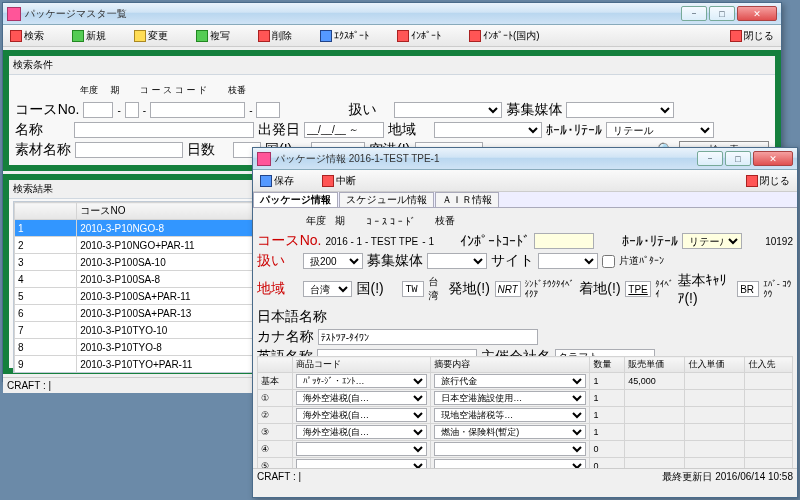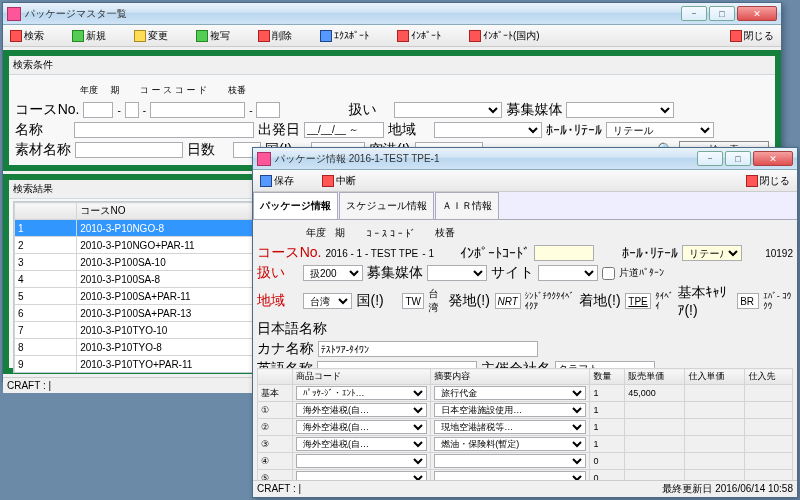--- a/index.html
+++ b/index.html
@@ -28,21 +28,21 @@
 .btn{height:18px;border:1px solid #888;background:linear-gradient(#f9f9f9,#e0e0e0);padding:0 10px;font-size:10px;cursor:pointer}
 
 .listwrap{margin:2px 4px;height:172px;overflow:auto;border:1px solid #c0cad5;background:#fff}
 table{border-collapse:collapse;width:100%}
 th,td{border:1px solid #d4d4d4;padding:1px 3px;font-size:10px;text-align:left;height:15px;white-space:nowrap}
 th{background:linear-gradient(#f7f7f7,#e6e6e6);font-weight:normal}
 tr.sel td{background:#3296ff;color:#fff}
 .status{height:16px;border-top:1px solid #ccc;background:#f0f0f0;display:flex;align-items:center;padding:0 4px;font-size:10px}
 
 .tabs{display:flex;border-bottom:1px solid #aab;background:#eef}
-.tab{padding:6px 6px;border:1px solid #aab;border-bottom:none;background:#f5f5f5;margin-right:1px;font-size:10px;cursor:pointer}
+.tab{padding:0 6px;border:1px solid #aab;border-bottom:none;background:#f5f5f5;margin-right:1px;font-size:10px;cursor:pointer}
 .tab.active{background:#fff;font-weight:bold}
 .redlbl{color:#c00}
 .small{font-size:9px}
 
 .comtable th,.comtable td{font-size:9px;height:15px}
 .comtable select{width:100%;height:14px;font-size:9px}
 </style>
 </head>
 <body>
 
@@ -282,21 +282,21 @@
       <select style="width:60px"></select>
       <span class="lbl">サイト</span>
       <select style="width:60px"></select>
       <input type="checkbox" style="">
         <span>片道ﾊﾟﾀｰﾝ</span>
     </div>
     <div class="row">
       <span class="lbl redlbl">地域</span>
       <select style="width:60px"><option>台湾</option></select>
       <span class="lbl">国(!)</span>
-      <input type="text" style="width: 22px;" value="TW">
+      <input type="text" style="width: 22px; font-family: Liberation Mono, monospace;" value="TW">
       <span>台湾</span>
       <span class="lbl">発地(!)</span>
       <input type="text" style="width: 26px; font-style: italic;" value="NRT">
       <span class="small">ｼﾝﾄﾞﾁｳｸﾀｲﾍﾞｲｸｱ</span>
       <span class="lbl">着地(!)</span>
       <input type="text" style="width: 26px; text-decoration: underline;" value="TPE">
       <span class="small">ﾀｲﾍﾞｲ</span>
       <span class="lbl">基本ｷｬﾘｱ(!)</span>
       <input type="text" style="width: 22px;" value="BR">
       <span class="small">ｴﾊﾞ- ｺｳｸｳ</span>

